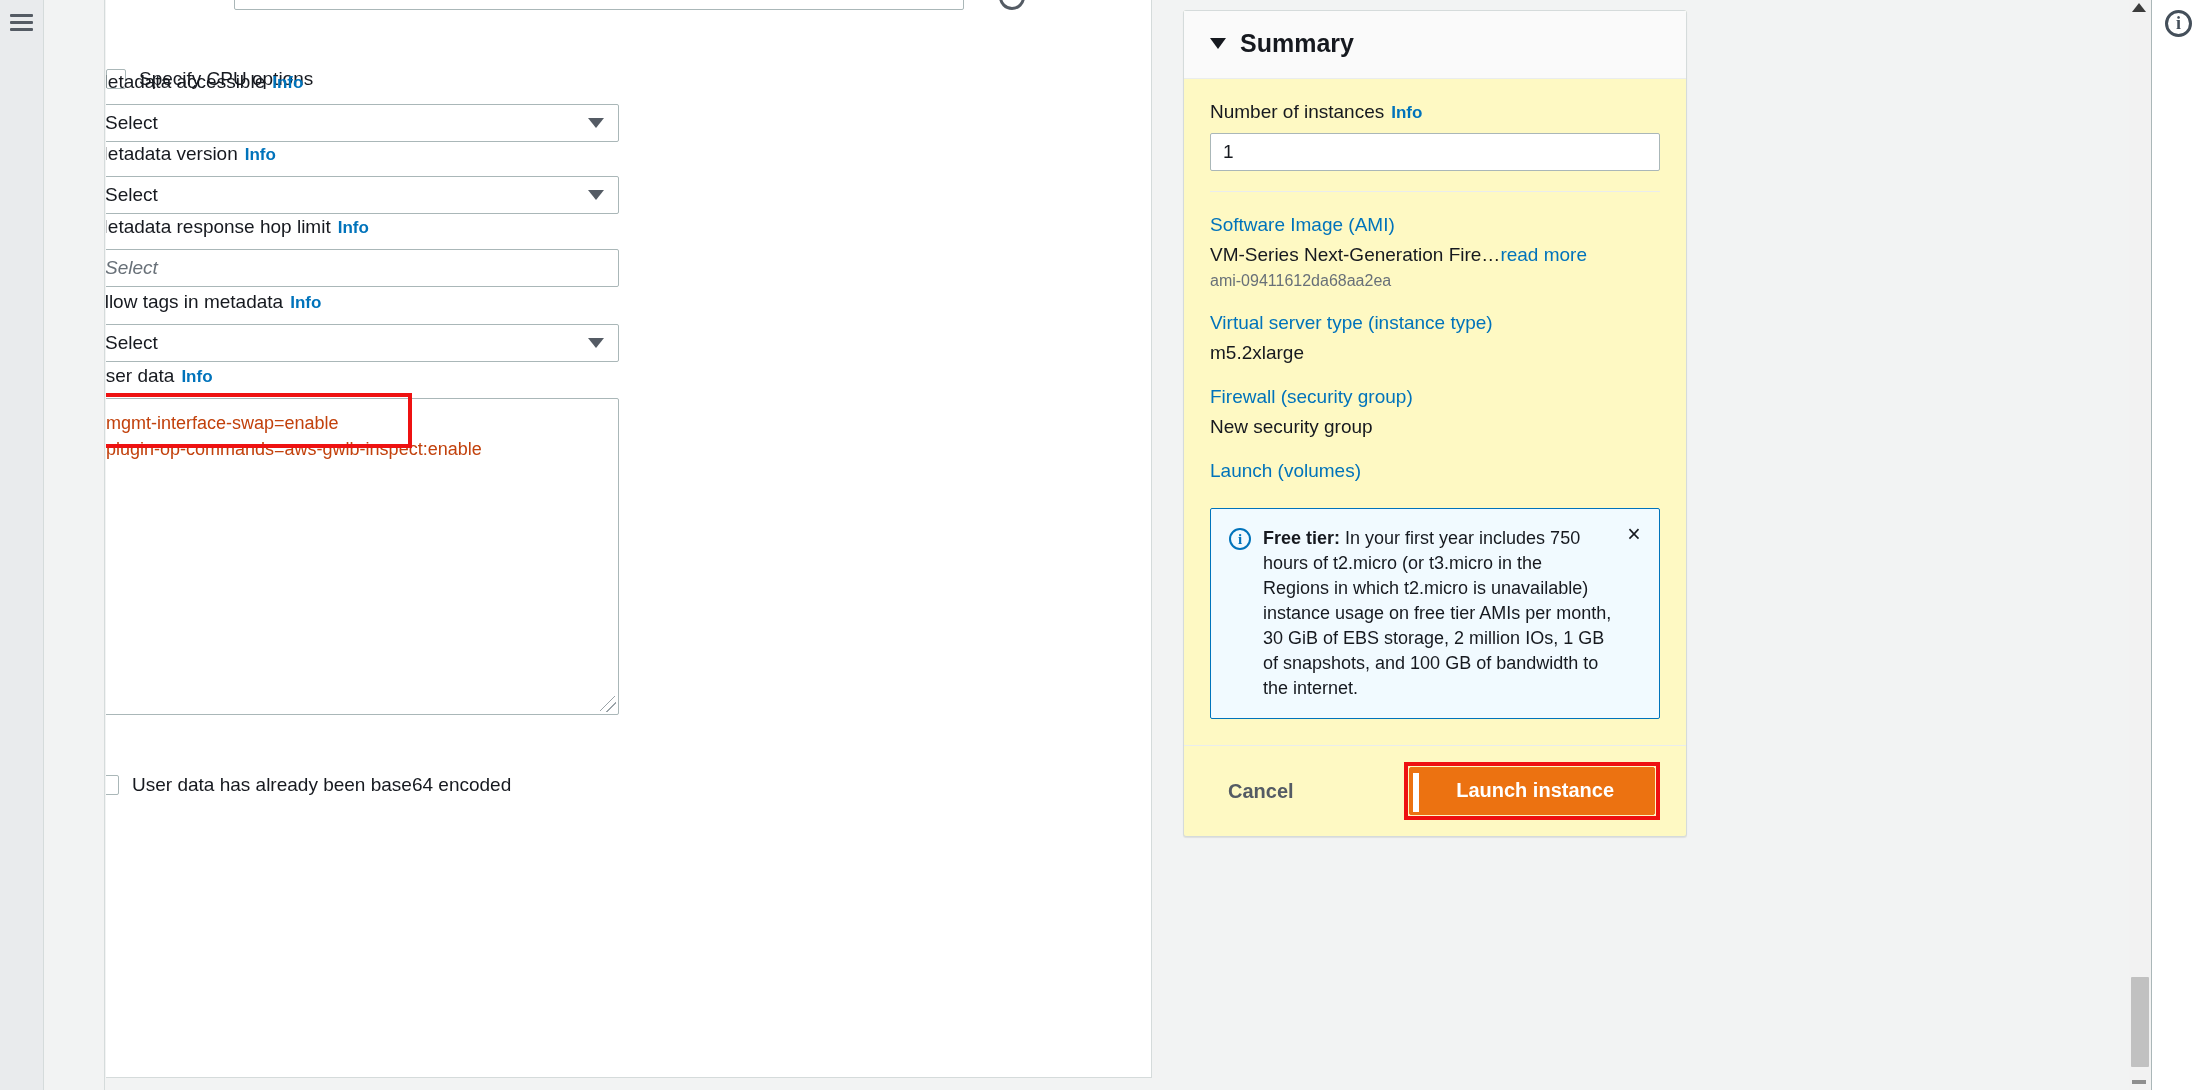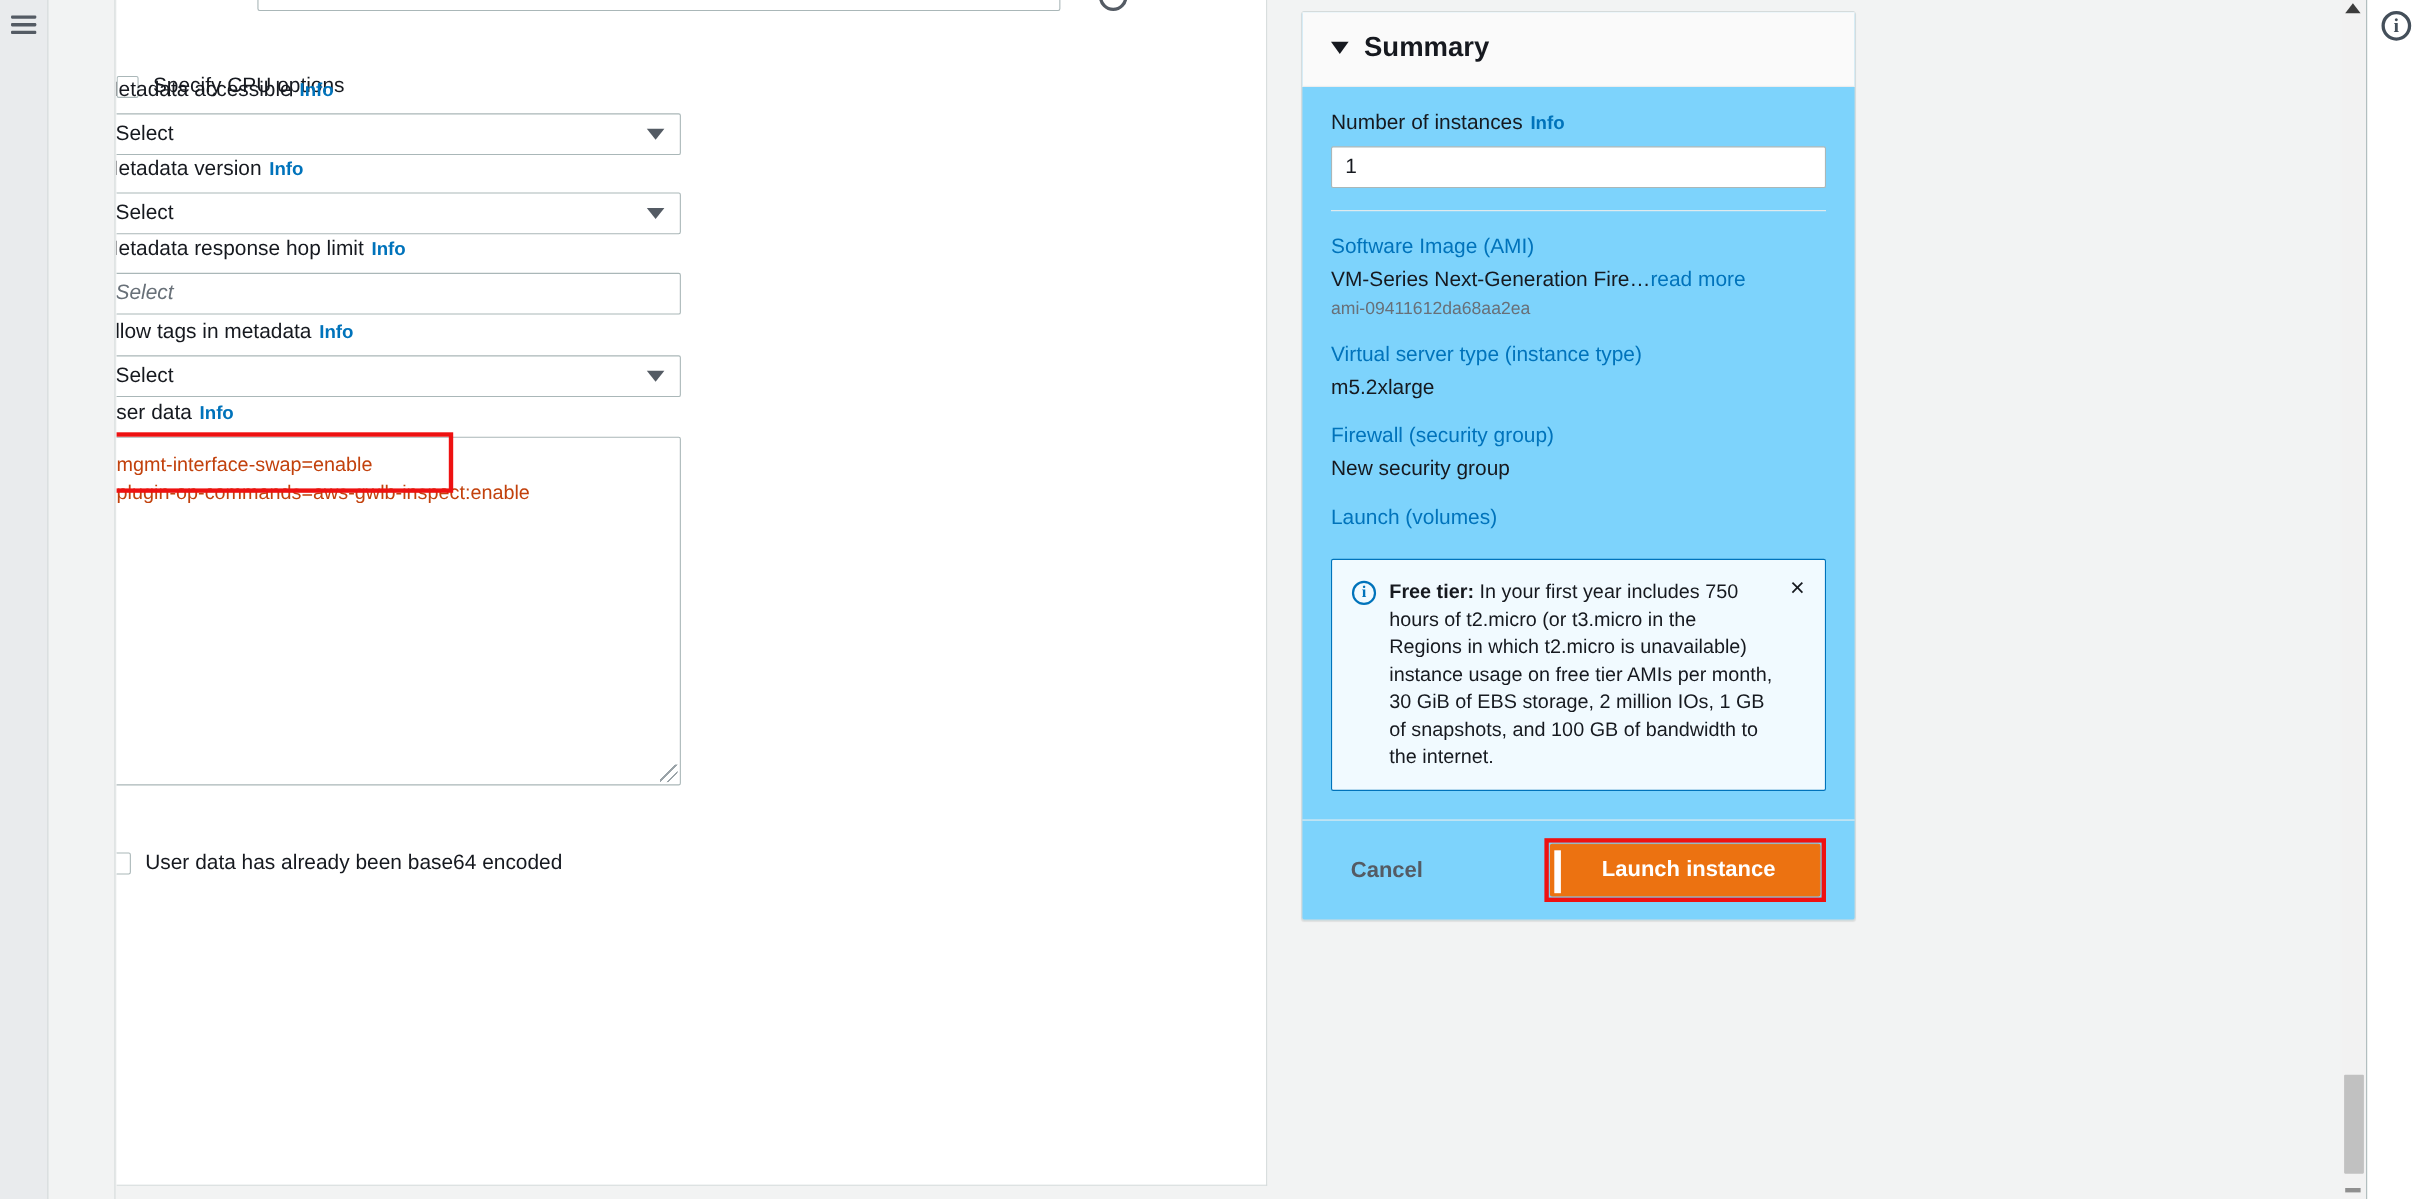--- a/index.html
+++ b/index.html
@@ -121,21 +121,21 @@
   .redbox {
     position: absolute;
     border: 4px solid #ee1111;
     pointer-events: none;
   }
 
   
   .summary-card {
     position: absolute; left: 1183px; top: 10px;
     width: 504px;
-    background: #7dd3fc;
+    background: #fef9c3;
     border: 1px solid #d5dbdb;
     border-radius: 3px;
     box-shadow: 0 1px 1px rgba(0,0,0,0.08);
   }
   .summary-head {
     background: #fafafa;
     border-bottom: 1px solid #eaeded;
     padding: 18px 26px 20px 26px;
     display: flex; align-items: center; gap: 14px;
   }

